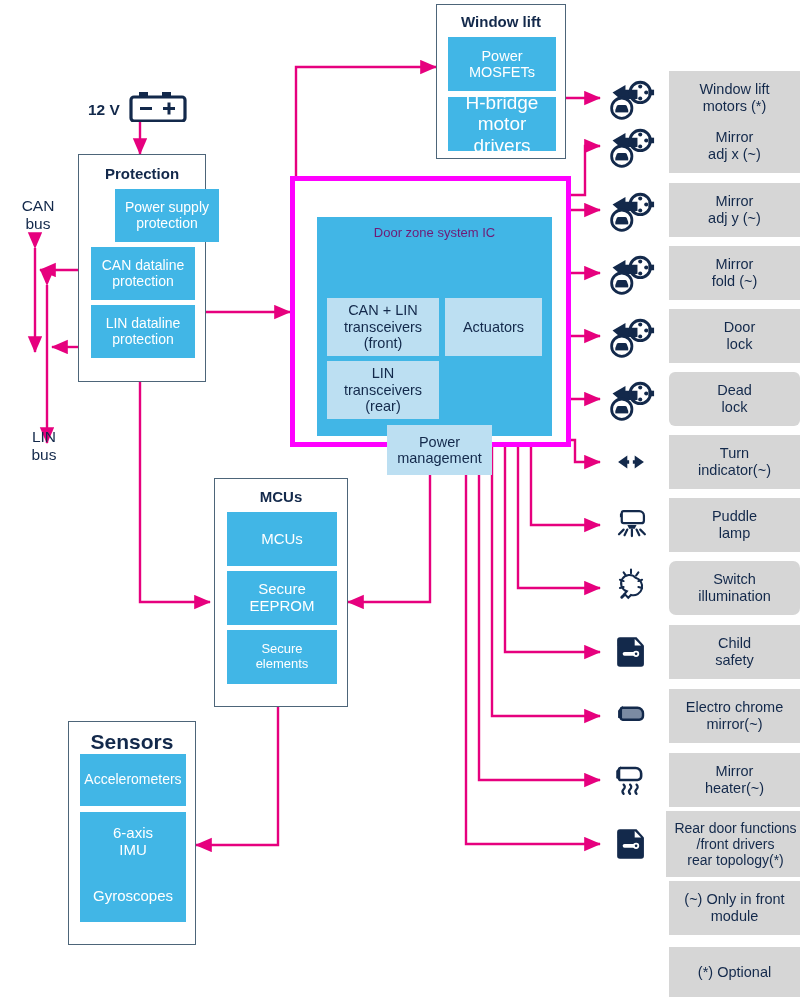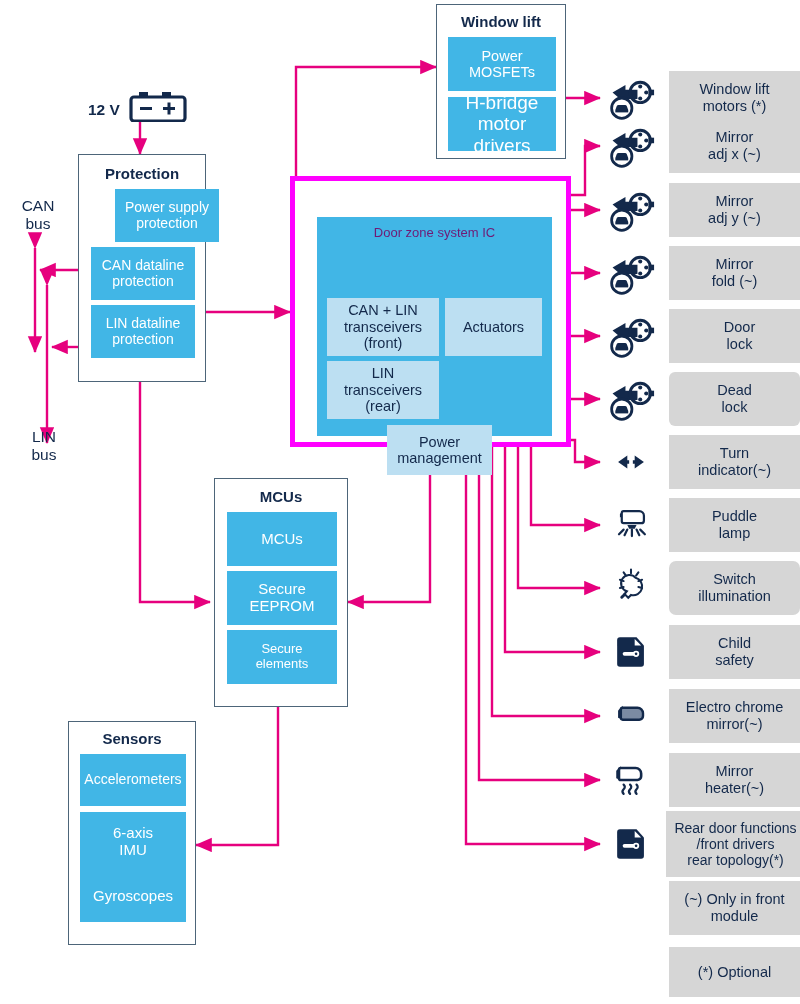--- a/index.html
+++ b/index.html
@@ -203,21 +203,21 @@
       <span>Secure</span>
       <span>EEPROM</span>
     </div>
     <div class="sub" style="left:12px;top:151px;width:110px;height:54px;font-size:13px;flex-direction:column;">
       <span>Secure</span>
       <span>elements</span>
     </div>
   </div>
 
   <div class="module" style="left:68px;top:721px;width:128px;height:224px;">
-    <div class="module-title" style="top:8px;font-size:15px;">Sensors</div>
+    <div class="module-title" style="top:8px;font-size:21px;">Sensors</div>
     <div class="sub" style="left:11px;top:32px;width:106px;height:52px;font-size:14px;flex-direction:column;">
       <span>Accelerometers</span>
     </div>
     <div class="sub" style="left:11px;top:90px;width:106px;height:60px;font-size:15px;flex-direction:column;">
       <span>6-axis</span>
       <span>IMU</span>
     </div>
     <div class="sub" style="left:11px;top:148px;width:106px;height:52px;font-size:15px;flex-direction:column;">
       <span>Gyroscopes</span>
     </div>

